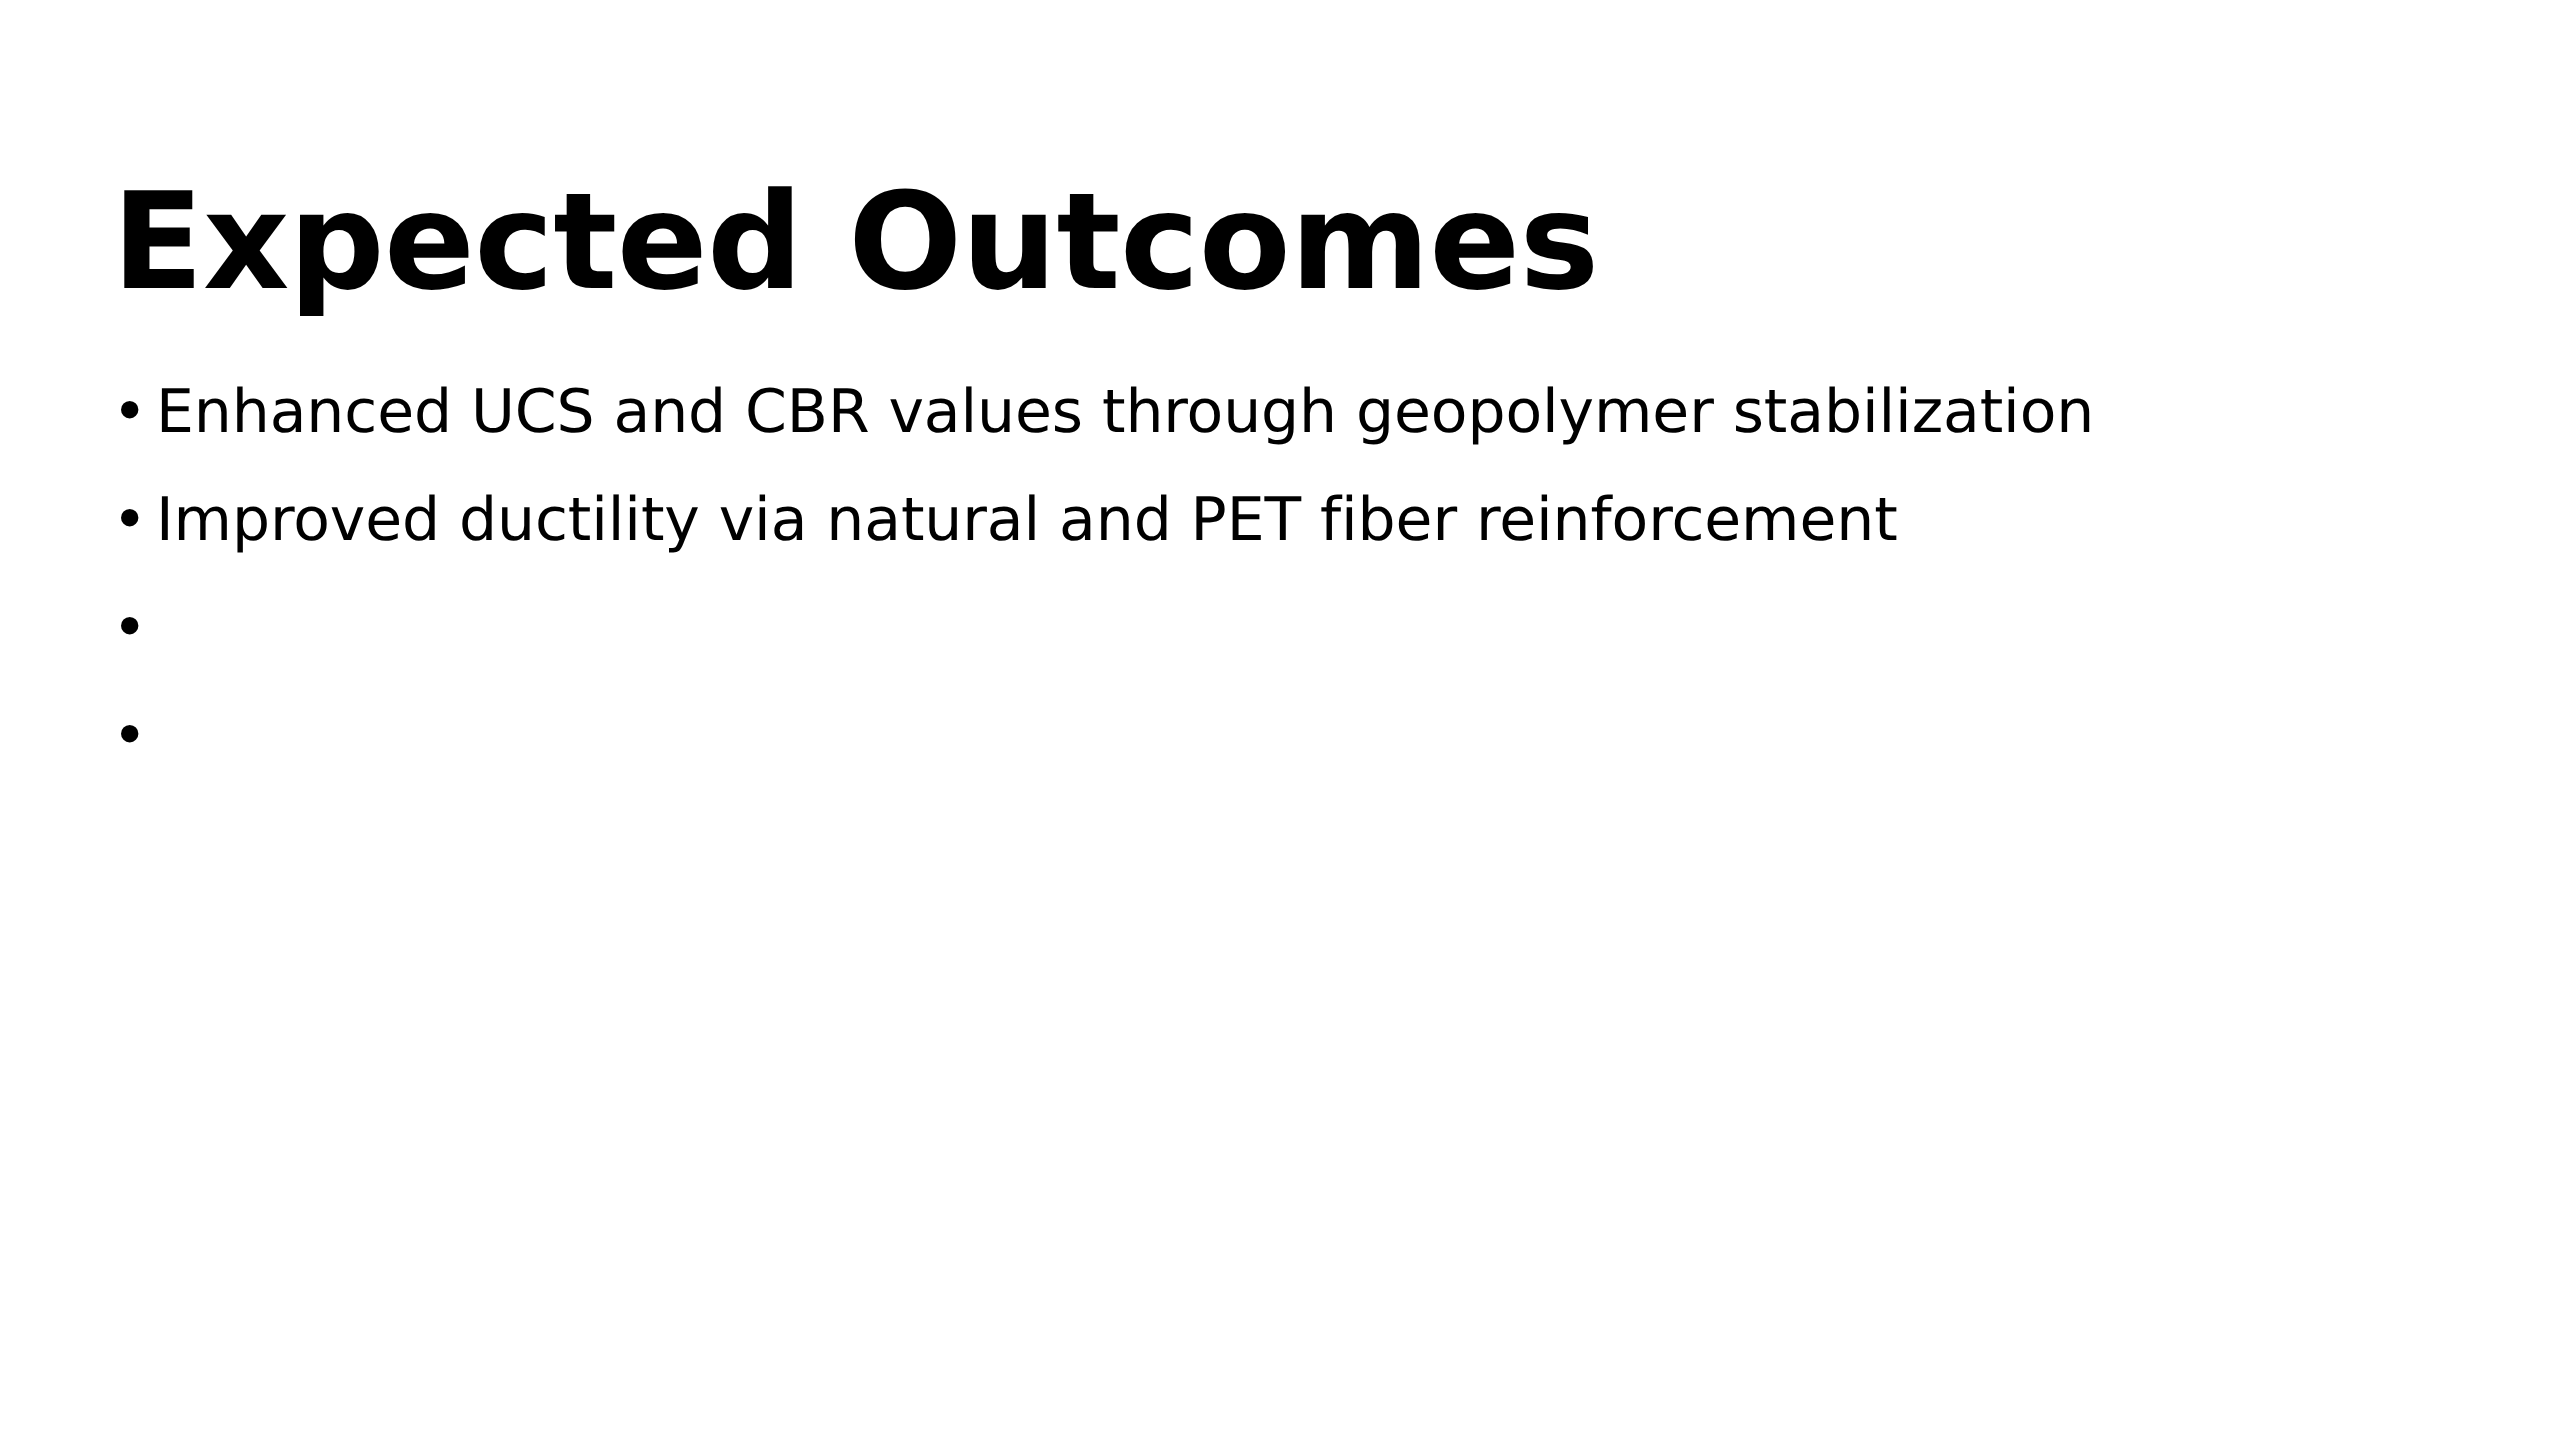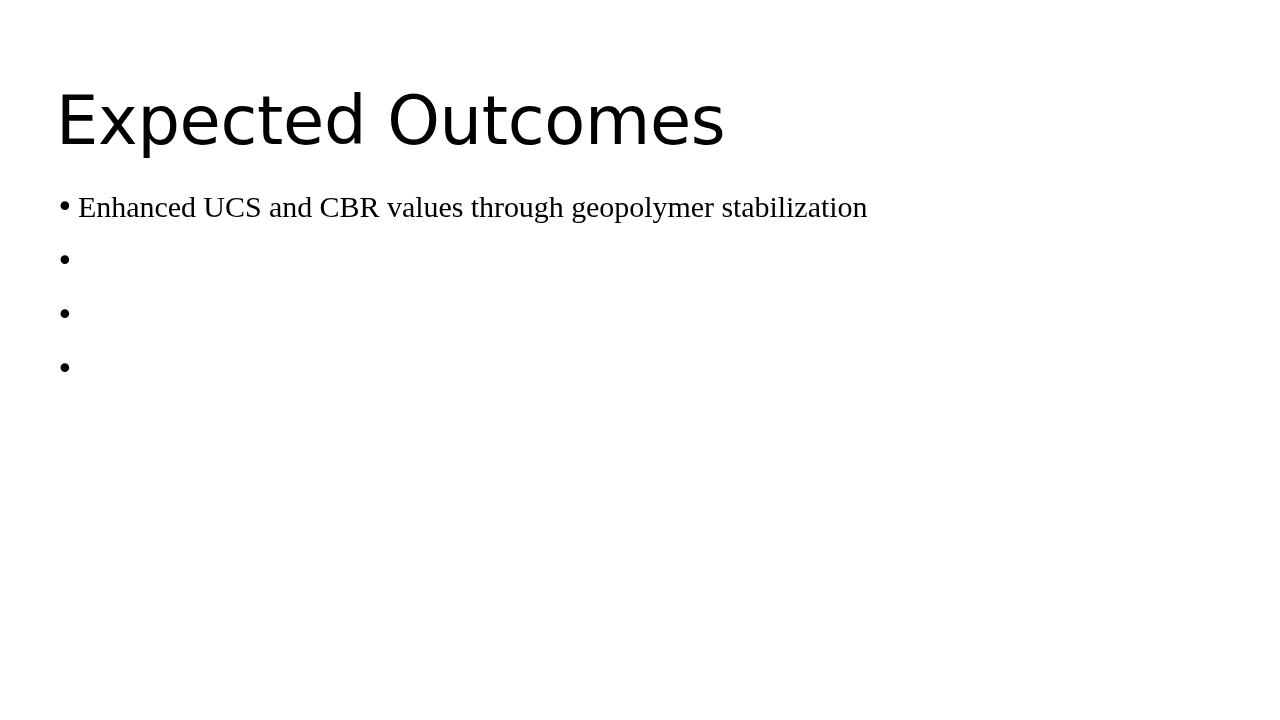--- a/index.html
+++ b/index.html
@@ -25,21 +25,21 @@
     box-sizing: border-box;
   }
 
   .slide-title {
     position: absolute;
     left: 56px;
     top: 42px;
     width: 1170px;
     font-size: 67px;
     line-height: 1.04;
-    font-weight: 400;
+    font-weight: 700;
     letter-spacing: -0.3px;
     color: #000000;
     white-space: nowrap;
   }
 
   .bullet-list {
     position: absolute;
     left: 56px;
     top: 180px;
     width: 1180px;
@@ -63,39 +63,39 @@
     width: 22px;
     text-align: left;
     font-size: 30px;
     line-height: 54px;
     color: #000000;
   }
 
   .bullet-text {
     flex: 0 1 auto;
     letter-spacing: -0.05px;
-    font-family: Liberation Serif, serif;
   }
 </style>
 </head>
 <body>
 
 <div class="slide">
 
   <h1 class="slide-title">Expected Outcomes</h1>
 
   <ul class="bullet-list">
 
     <li class="bullet-item">
       <span class="bullet-marker">•</span>
       <span class="bullet-text">Enhanced UCS and CBR values through geopolymer stabilization</span>
     </li>
 
     <li class="bullet-item">
       <span class="bullet-marker">•</span>
+      <span class="bullet-text">Improved ductility via natural and PET fiber reinforcement</span>
     </li>
 
     <li class="bullet-item">
       <span class="bullet-marker">•</span>
     </li>
 
     <li class="bullet-item">
       <span class="bullet-marker">•</span>
     </li>
 

